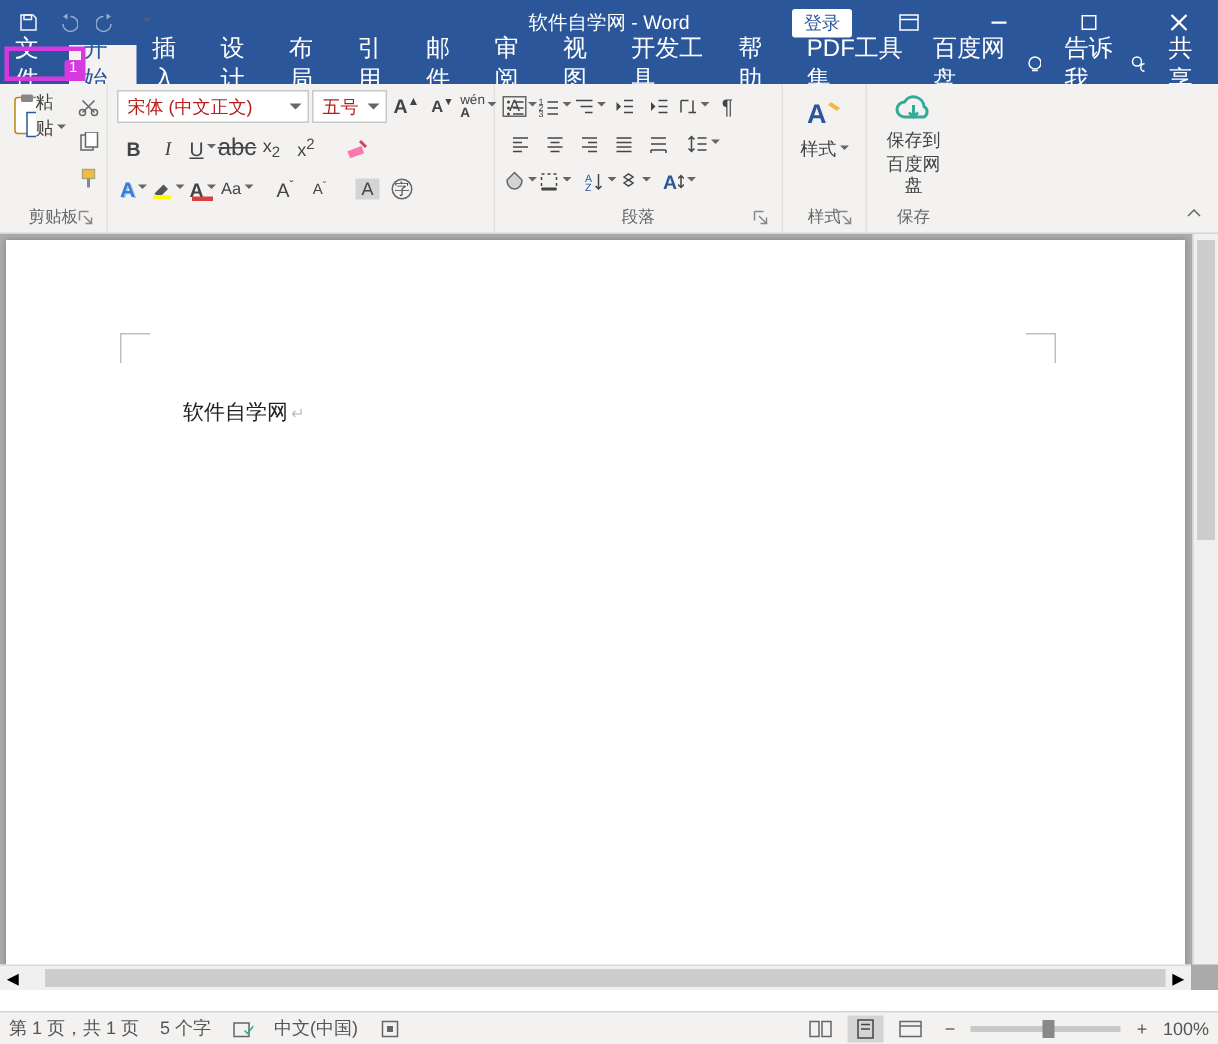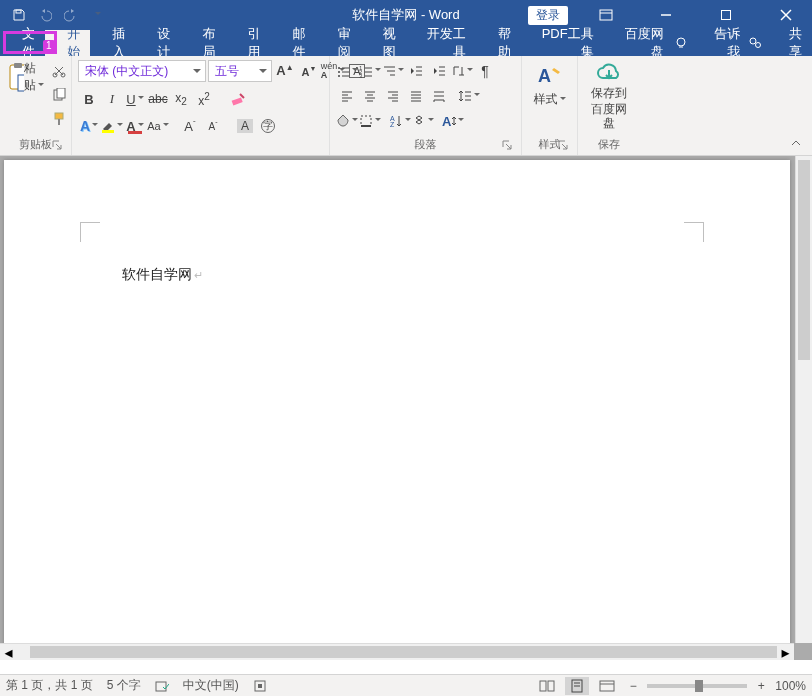--- a/index.html
+++ b/index.html
@@ -10,21 +10,21 @@
   .qat { display: flex; align-items: center; gap: 4px; padding-left: 8px; }
   .qat .qbtn { width: 22px; height: 22px; display: flex; align-items: center; justify-content: center; color: #fff; opacity: .95; }
   .qat .qbtn.dim { opacity: .5; }
   .title-center { position: absolute; left: 0; right: 0; text-align: center; pointer-events: none; font-size: 13px; }
   .title-right { margin-left: auto; display: flex; align-items: center; gap: 16px; padding-right: 4px; }
   .login-btn { background: #fff; color: #2b579a; border-radius: 2px; padding: 1px 8px; font-size: 12px; }
   .winbtn { width: 44px; height: 30px; display: flex; align-items: center; justify-content: center; color: #fff; }
   .winbtn svg { stroke: #fff; }
 
   
-  .tabbar { height: 26px; background: #2b579a; display: flex; align-items: stretch; color: #fff; font-size: 13px; position: relative; text-align: right; }
+  .tabbar { height: 26px; background: #2b579a; display: flex; align-items: stretch; color: #fff; font-size: 16px; position: relative; }
   .tab { padding: 0 10px; display: flex; align-items: center; cursor: pointer; }
   .tab.file { background: #2b579a; position: relative; }
   .tab.active { background: #f3f2f1; color: #2b579a; }
   .file-highlight { position: absolute; left: 3px; top: 31px; width: 54px; height: 23px; border: 3px solid #d63adf; box-sizing: border-box; pointer-events: none; z-index: 20; }
   .file-badge { position: absolute; background: #d63adf; color: #fff; font-size: 10px; line-height: 12px; padding: 0 3px; border-radius: 2px; left: 43px; top: 40px; z-index: 21; }
   .tabbar-right { margin-left: auto; display: flex; align-items: center; gap: 8px; padding-right: 10px; }
   .tabbar-right .tb-item { display: flex; align-items: center; gap: 16px; }
 
   
   .ribbon { height: 100px; background: #f3f2f1; border-bottom: 1px solid #d4d4d4; display: flex; position: relative; }
@@ -42,23 +42,23 @@
   .dd::after { content: ""; display: inline-block; border: 3px solid transparent; border-top-color: #666; margin-left: 2px; vertical-align: middle; }
 
   
   .clip-main { display: flex; align-items: flex-start; gap: 4px; }
   .paste-btn { width: 38px; display: flex; align-items: center; gap: 0; }
   .paste-btn .lbl { font-size: 12px; color: #444; }
   .clip-side { display: flex; flex-direction: column; gap: 2px; align-items: center; }
 
   
   .font-row1 { display: flex; align-items: center; gap: 2px; margin-bottom: 4px; }
-  .font-select { height: 22px; border: 1px solid #c8c8c8; background: #fff; font-size: 12px; display: flex; align-items: center; padding: 0 16px 0 6px; position: relative; color: #6d28d9; }
+  .font-select { height: 22px; border: 1px solid #c8c8c8; background: #fff; font-size: 12px; display: flex; align-items: center; padding: 0 16px 0 6px; position: relative; color: #b91c1c; }
   .font-select.name { width: 128px; }
-  .font-select.size { width: 64px; }
+  .font-select.size { width: 50px; }
   .font-select::after { content: ""; position: absolute; right: 4px; top: 8px; border: 4px solid transparent; border-top-color: #666; }
   .font-row2, .font-row3 { display: flex; align-items: center; gap: 1px; }
   .font-row3 { margin-top: 3px; }
 
   
   .para-rows { display: flex; flex-direction: column; gap: 3px; }
   .para-rows .hstack { gap: 1px; }
 
   .big-btn { width: 46px; display: flex; flex-direction: column; align-items: center; gap: 2px; padding-top: 2px; }
   .big-btn .lbl { font-size: 12px; color: #444; text-align: center; line-height: 14px; }
@@ -243,21 +243,21 @@
         <div class="btn small">
             <b style="font-size:13px">B</b>
           </div>
         <div class="btn small">
             <i style="font-size:13px;font-family:serif">I</i>
           </div>
         <div class="btn small dd">
             <span style="text-decoration:underline;font-size:13px">U</span>
           </div>
         <div class="btn small">
-            <span style="text-decoration:line-through;font-size:12px">abc</span>
+            <span style="text-decoration:line-through;font-size:16px">abc</span>
           </div>
         <div class="btn small">
             <span style="font-size:12px">x<sub>2</sub></span>
           </div>
         <div class="btn small">
             <span style="font-size:12px">x<sup>2</sup></span>
           </div>
         <div style="width:10px"></div>
         <div class="btn small">
             <svg width="16" height="16">

